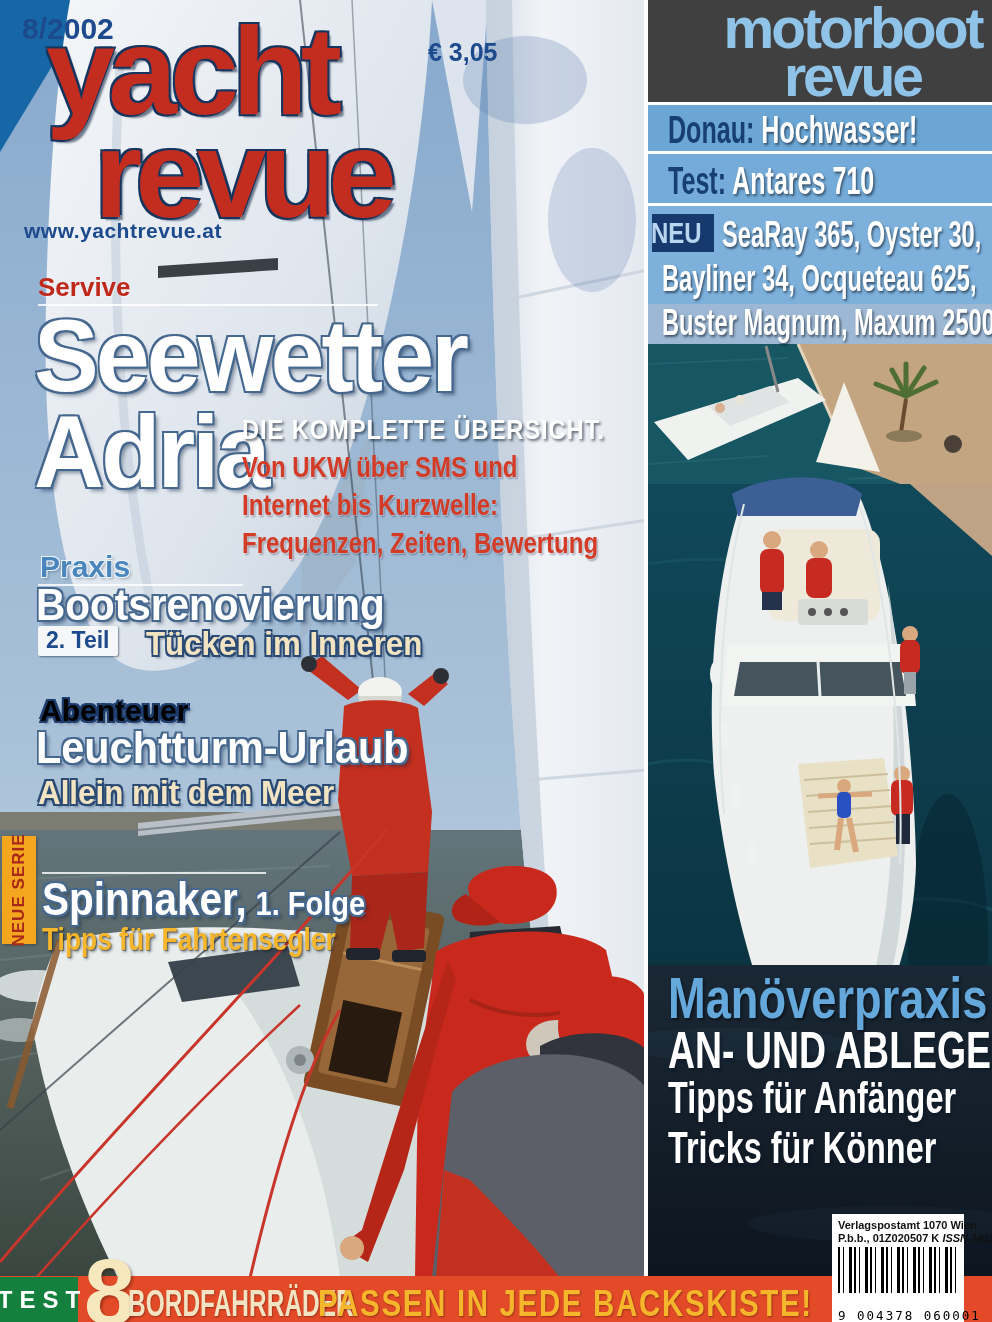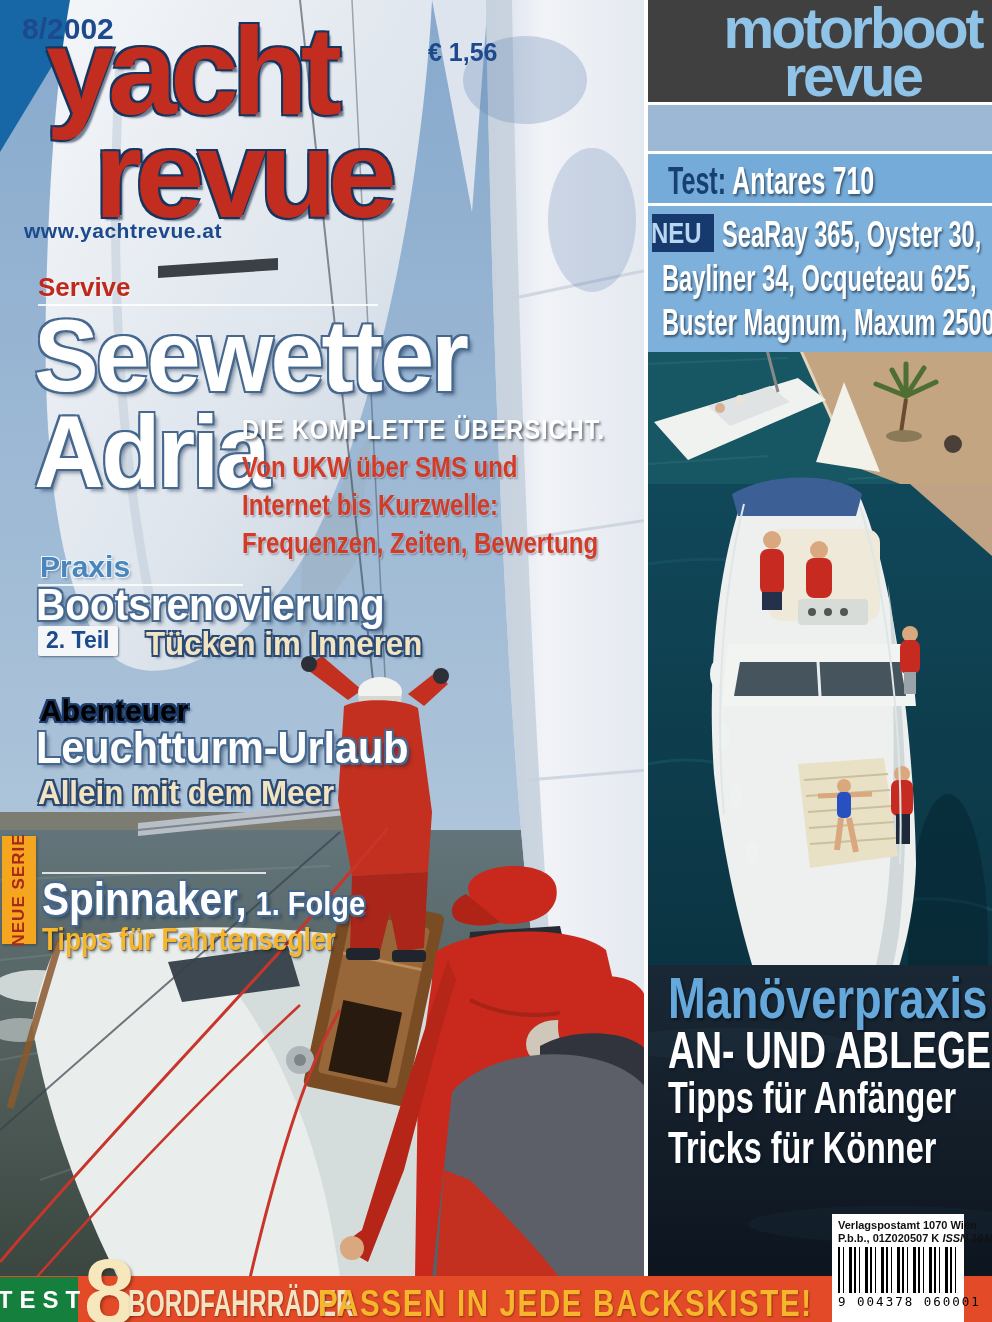--- a/index.html
+++ b/index.html
@@ -32,21 +32,21 @@
   .big8{color:#f6e8bc;font-weight:bold;font-size:92px;line-height:1;
         text-shadow:2px 2px 3px rgba(60,20,5,.4);}
   
   .barcode-box{background:#fff;padding:5px 6px 3px 6px;box-sizing:border-box;}
   .bc-small{font-size:11px;font-weight:bold;color:#111;line-height:1.15;white-space:nowrap;}
   .bc-issn{font-style:italic;}
   .bc-bars{height:46px;margin-top:3px;
     background:
       repeating-linear-gradient(90deg,#000 0 2px,#fff 2px 5px,#000 5px 6px,#fff 6px 11px,#000 11px 14px,#fff 14px 16px),
       #fff;}
-  .bc-num{font-family:"DejaVu Sans Mono",monospace;font-size:12.5px;color:#000;letter-spacing:2px;white-space:nowrap;margin-top:1px;}
+  .bc-num{font-family:"DejaVu Sans Mono",monospace;font-size:12.5px;color:#000;letter-spacing:2px;white-space:nowrap;margin-top:15px;}
   
   .serie{background:#f3a61e;display:flex;align-items:center;justify-content:center;box-shadow:1px 1px 3px rgba(0,0,0,.3);}
   .serie span{transform:rotate(-90deg);white-space:nowrap;color:#a8281a;font-weight:bold;font-size:17px;letter-spacing:1px;}
   .badge-teil{background:#f4f6f8;color:#1c4a8c;font-weight:bold;font-size:23px;padding:1px 8px 2px 8px;border-radius:2px;box-shadow:1px 1px 2px rgba(10,30,60,.5);}
 </style>
 </head>
 <body>
 
 <div class="cover">
 
@@ -272,21 +272,21 @@
       <ellipse cx="80" cy="700" rx="120" ry="16" fill="#2c4a56" opacity="0.18"></ellipse>
       <ellipse cx="240" cy="880" rx="140" ry="18" fill="#2c4a56" opacity="0.14"></ellipse>
     </g>
   </svg>
 
   <div class="abs hairline" style="left:644px;top:0;width:4px;height:1276px;"></div>
 
   <div class="abs b navy" style="left:22px;top:12px;font-size:30px;">8/2002</div>
   <div class="abs red-logo" style="left:46px;top:9px;font-size:124px;line-height:1;">yacht</div>
   <div class="abs red-logo" style="left:94px;top:112px;font-size:124px;line-height:1;">revue</div>
-  <div class="abs b navy" style="left:428px;top:38px;font-size:25px;">€ 1,56</div>
+  <div class="abs b navy" style="left:428px;top:38px;font-size:25px;">€ 3,05</div>
   <div class="abs b navy" style="left:24px;top:219px;font-size:21px;letter-spacing:0.5px;">www.yachtrevue.at</div>
 
   <div class="abs b" style="left:38px;top:272px;font-size:26px;color:#c0281c;text-shadow:1px 1px 1px rgba(255,255,255,.5);">Servive</div>
   <div class="abs" style="left:38px;top:304px;width:340px;height:2px;background:rgba(255,255,255,.85);"></div>
   <div class="abs b o-white sx" style="left:34px;top:298px;font-size:102px;letter-spacing:-3px;transform:scaleX(.95);">Seewetter</div>
   <div class="abs b o-white sx" style="left:34px;top:394px;font-size:102px;letter-spacing:-3px;transform:scaleX(.95);">Adria</div>
   <div class="abs b wh-sh sx" style="left:242px;top:414px;font-size:28px;letter-spacing:1px;transform:scaleX(.85);">DIE KOMPLETTE ÜBERSICHT.</div>
   <div class="abs b red-sub sx" style="left:242px;top:450px;font-size:30px;transform:scaleX(.8);">Von UKW über SMS und</div>
   <div class="abs b red-sub sx" style="left:242px;top:488px;font-size:30px;transform:scaleX(.8);">Internet bis Kurzwelle:</div>
   <div class="abs b red-sub sx" style="left:242px;top:526px;font-size:30px;transform:scaleX(.8);">Frequenzen, Zeiten, Bewertung</div>
@@ -309,29 +309,35 @@
     <span class="b o-white" style="font-size:46px;">Spinnaker,</span>
     <span class="b o-white" style="font-size:33px;">1. Folge</span>
   </div>
   <div class="abs b gold sx" style="left:42px;top:922px;font-size:31px;transform:scaleX(.85);">Tipps für Fahrtensegler</div>
 
   <div class="abs" style="left:648px;top:0;width:409px;height:102px;background:#404040;">
     <div class="abs b" style="left:0;top:0px;width:100%;text-align:center;font-size:57px;line-height:1;letter-spacing:-3px;color:#8fc3e8;">motorboot</div>
     <div class="abs b" style="left:0;top:48px;width:100%;text-align:center;font-size:57px;line-height:1;letter-spacing:-3px;color:#8fc3e8;">revue</div>
   </div>
   <div class="abs hairline" style="left:648px;top:102px;width:344px;height:3px;"></div>
+  <div class="abs" style="left:648px;top:105px;width:344px;height:46px;background:#6ba6d4;">
+    <div class="abs b sx" style="left:20px;top:4px;font-size:38px;white-space:nowrap;transform:scaleX(.66);">
+      <span class="band-label">Donau:</span>
+      <span class="band-val wh-sh">Hochwasser!</span>
+    </div>
+  </div>
   <div class="abs hairline" style="left:648px;top:151px;width:344px;height:3px;"></div>
   <div class="abs" style="left:648px;top:154px;width:344px;height:49px;background:#74abd8;">
     <div class="abs b sx" style="left:20px;top:6px;font-size:38px;white-space:nowrap;transform:scaleX(.66);">
       <span class="band-label">Test:</span>
       <span class="band-val wh-sh">Antares 710</span>
     </div>
   </div>
   <div class="abs hairline" style="left:648px;top:203px;width:344px;height:3px;"></div>
-  <div class="abs" style="left:648px;top:206px;width:344px;height:146px;background:#7db1dc;">
+  <div class="abs" style="left:648px;top:206px;width:344px;height:98px;background:#7db1dc;">
     <div class="abs neu-badge" style="left:4px;top:8px;width:62px;height:38px;">
       <span class="b sx" style="font-size:30px;transform:scaleX(.8);">NEU</span>
     </div>
     <div class="abs b wh-sh sx" style="left:74px;top:8px;font-size:37px;white-space:nowrap;transform:scaleX(.64);">SeaRay 365, Oyster 30,</div>
     <div class="abs b wh-sh sx" style="left:14px;top:52px;font-size:37px;white-space:nowrap;transform:scaleX(.64);">Bayliner 34, Ocqueteau 625,</div>
     <div class="abs b wh-sh sx" style="left:14px;top:96px;font-size:37px;white-space:nowrap;transform:scaleX(.64);">Buster Magnum, Maxum 2500</div>
   </div>
 
   <div class="abs b sx" style="left:668px;top:964px;font-size:58px;color:#64a8dc;white-space:nowrap;transform:scaleX(.78);text-shadow:2px 2px 3px rgba(0,0,0,.5);">Manöverpraxis</div>
   <div class="abs b wh-sh sx" style="left:668px;top:1020px;font-size:52px;white-space:nowrap;transform:scaleX(.72);">AN- UND ABLEGEN</div>

